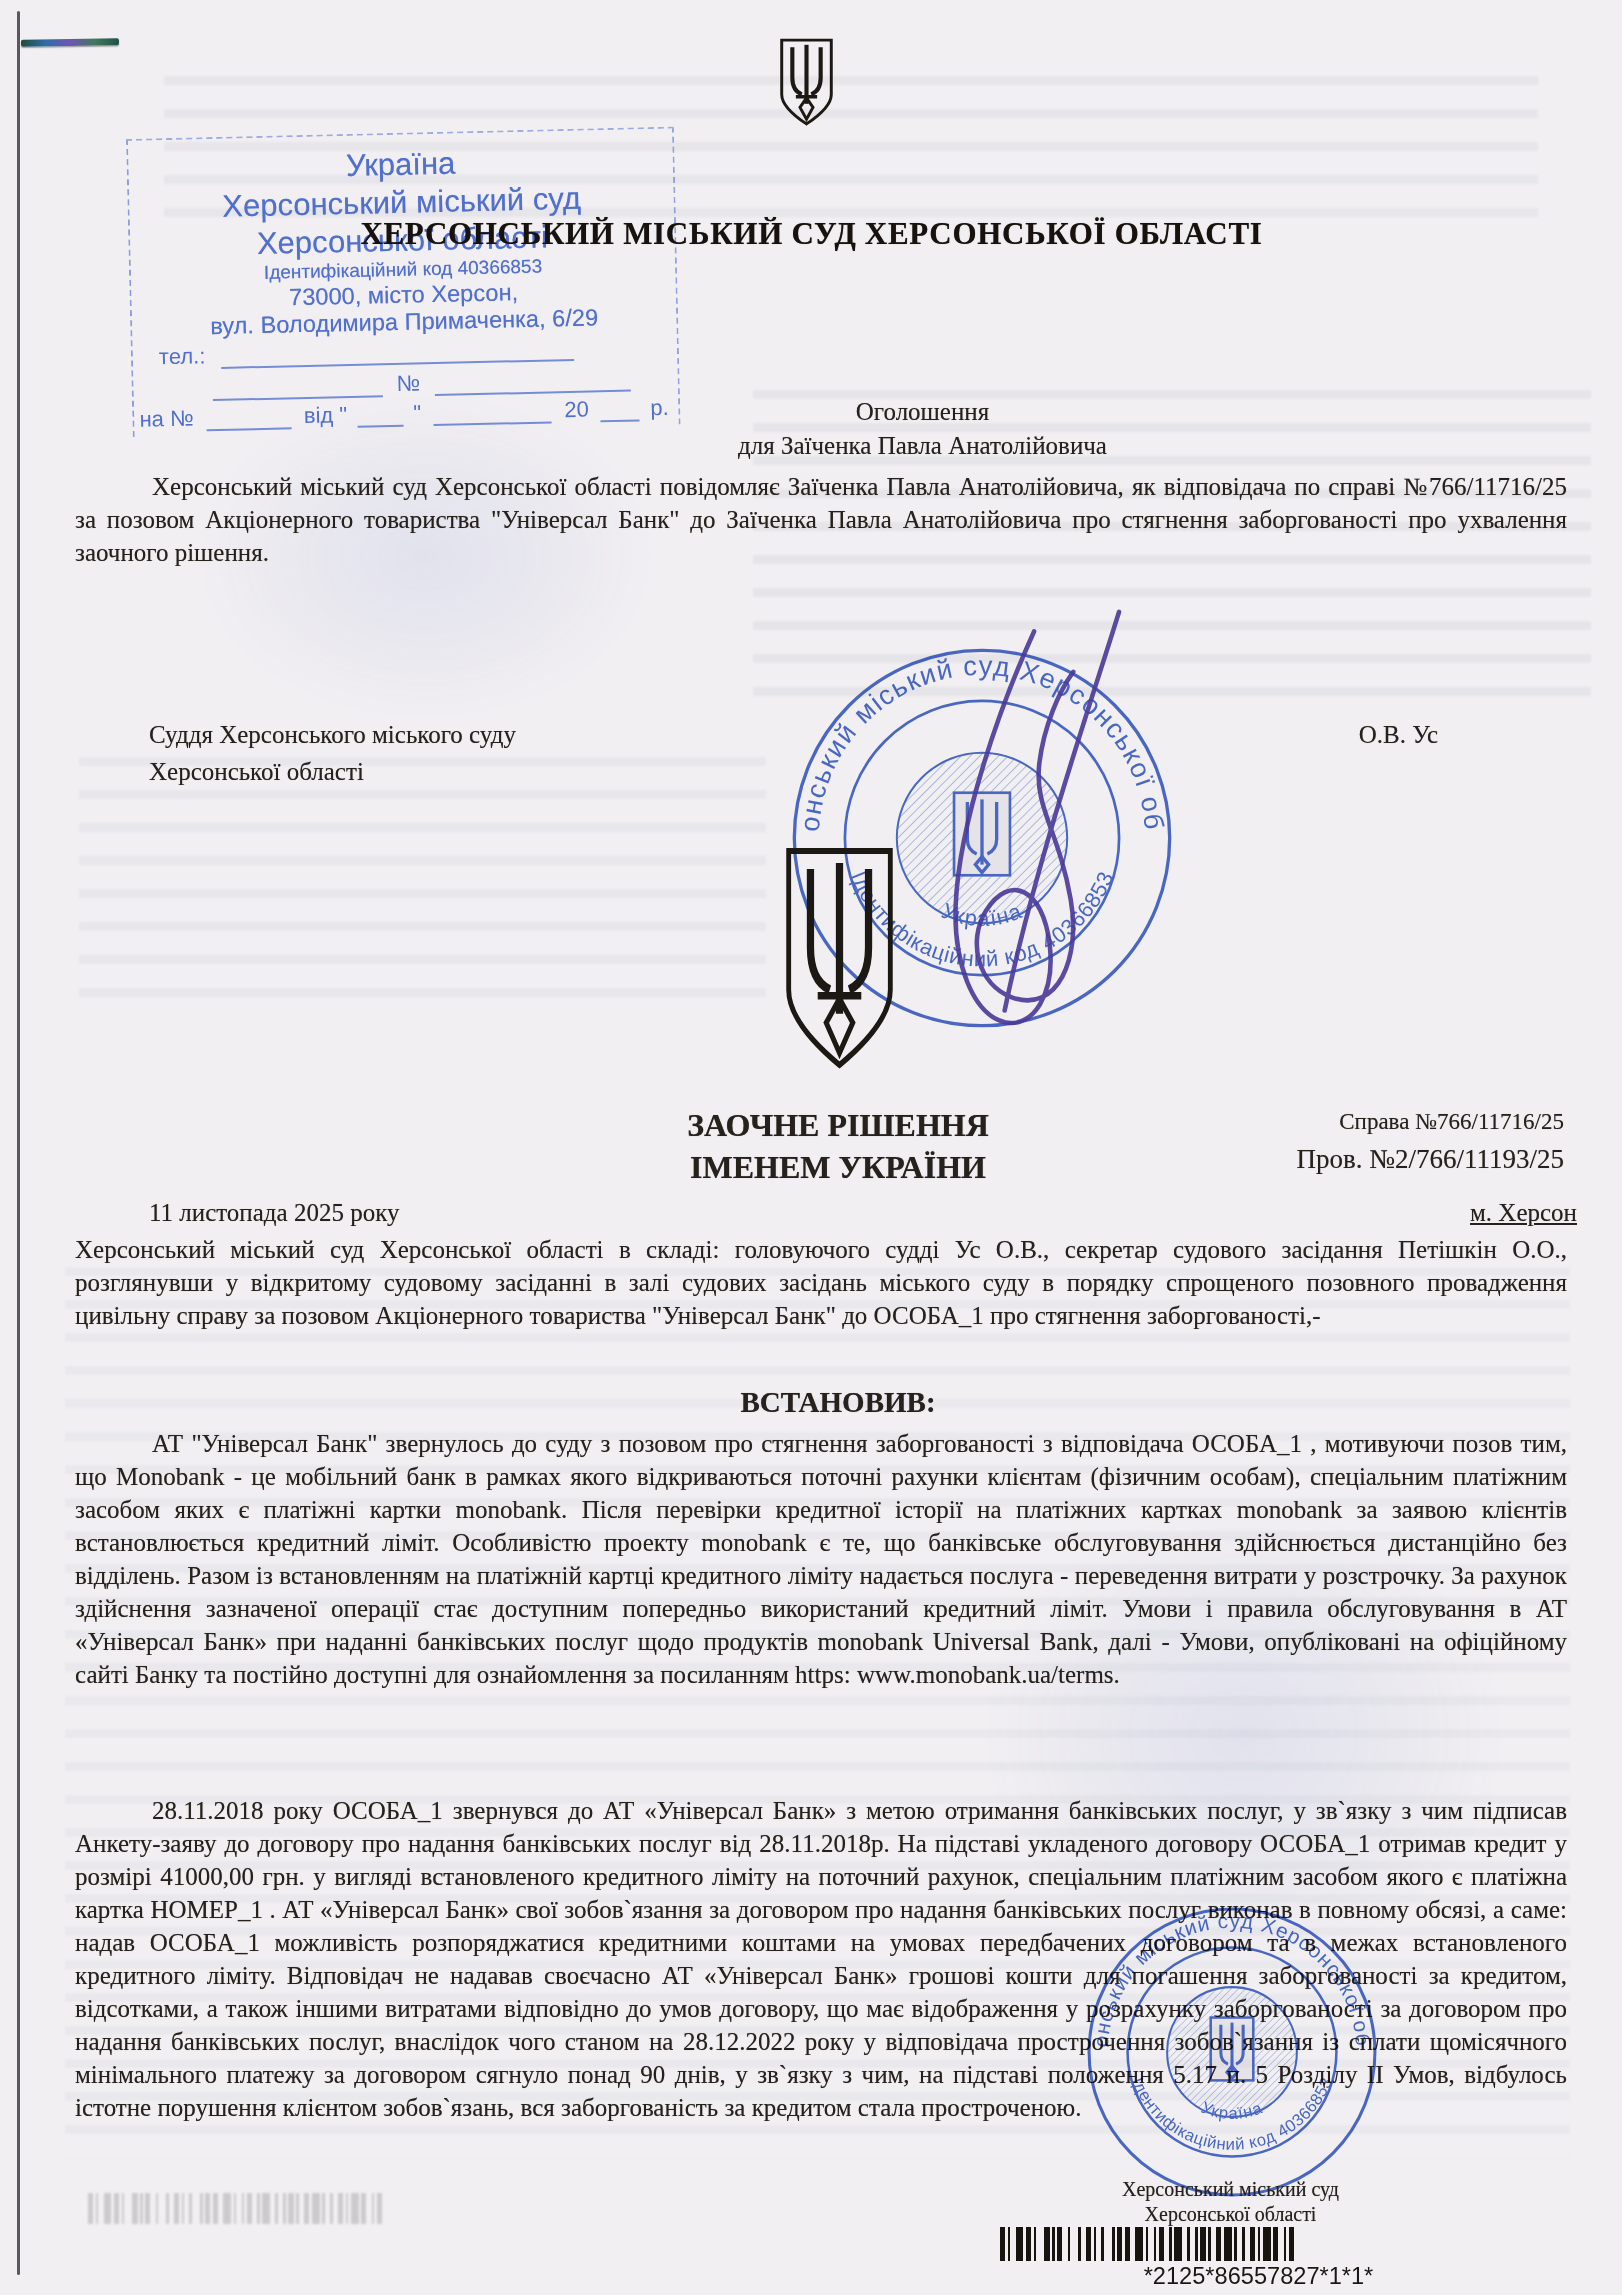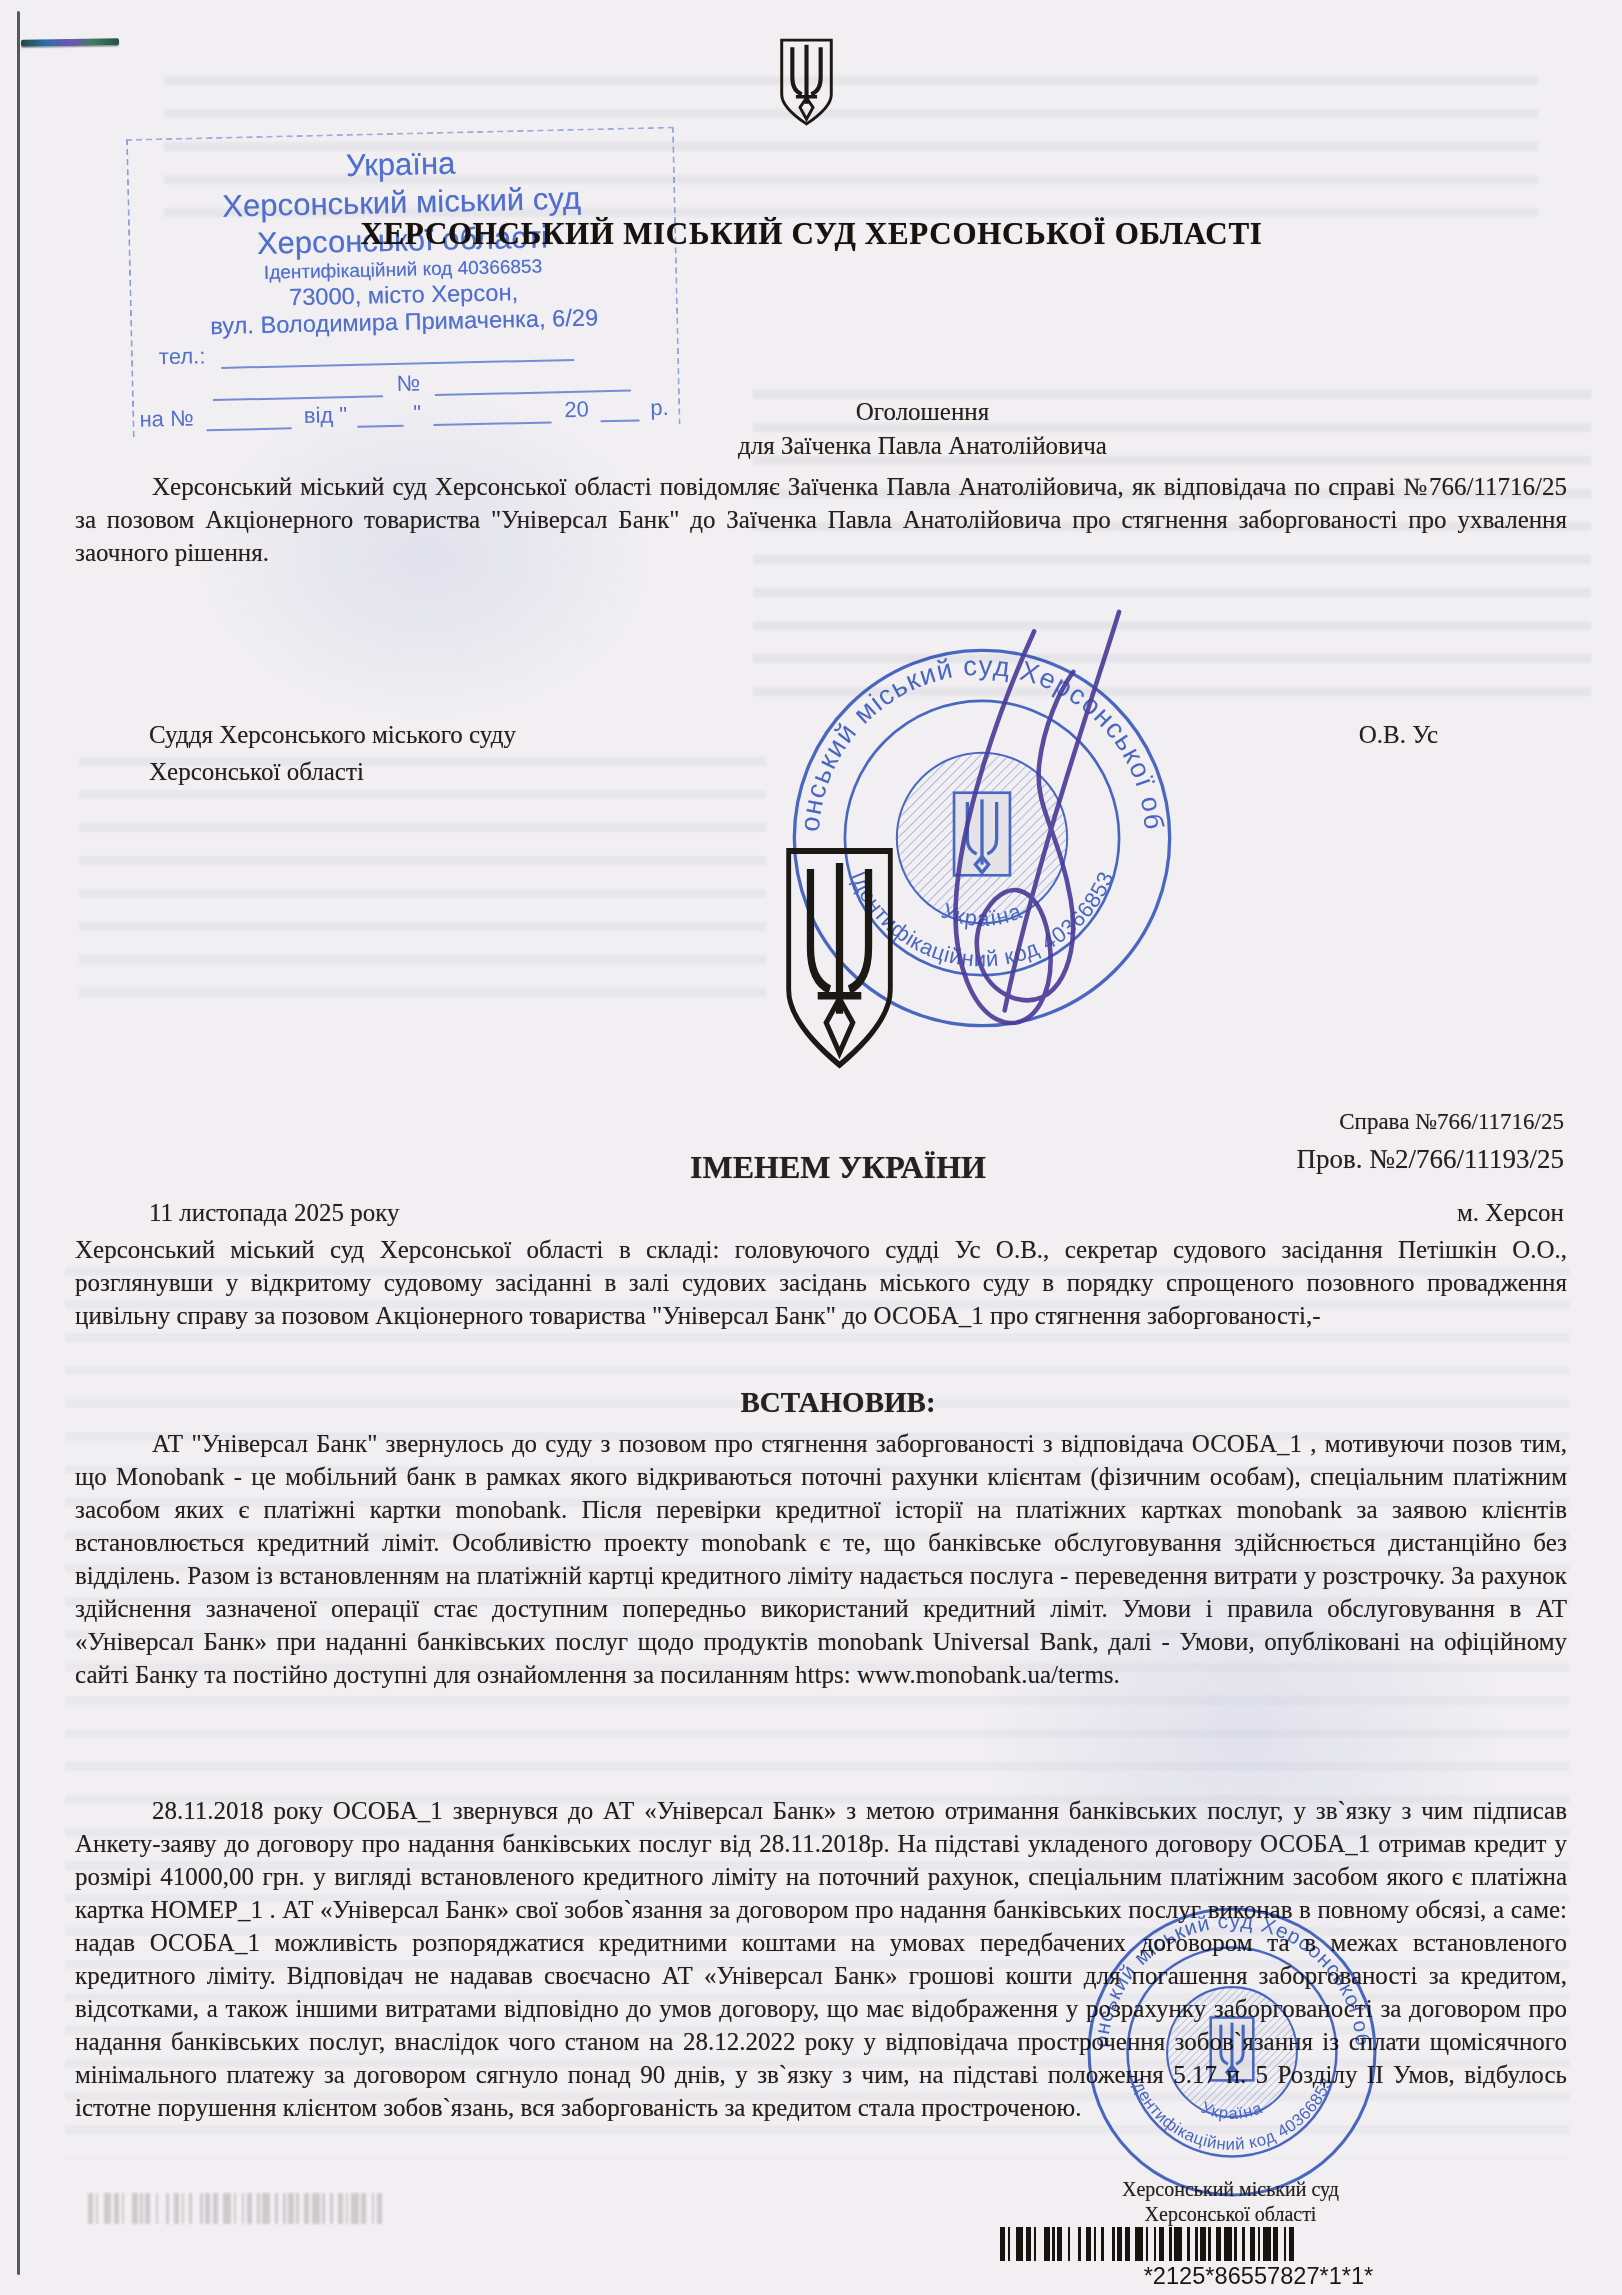--- a/index.html
+++ b/index.html
@@ -154,26 +154,27 @@
 
   <svg class="abs trident-svg" style="left:779px;top:845px;" width="121" height="226" viewBox="0 0 100 150" preserveAspectRatio="none">
     <path d="M8 4 H92 V96 Q92 118 50 146 Q8 118 8 96 Z" stroke-width="4"></path>
     <path d="M50 12 V112" stroke-width="6"></path>
     <path d="M26 16 V68 Q26 90 42 96" stroke-width="6"></path>
     <path d="M74 16 V68 Q74 90 58 96" stroke-width="6"></path>
     <path d="M32 100 H68" stroke-width="5"></path>
     <path d="M50 102 L61 118 L50 138 L39 118 Z" stroke-width="4"></path>
   </svg>
 
+  <div class="abs bold center nowrap" style="left:622px;width:432px;top:1107px;font-size:32px;text-shadow:0 0 0.7px rgba(25,18,12,.6);">ЗАОЧНЕ РІШЕННЯ</div>
   <div class="abs bold center nowrap" style="left:622px;width:432px;top:1149px;font-size:32px;text-shadow:0 0 0.7px rgba(25,18,12,.6);">ІМЕНЕМ УКРАЇНИ</div>
   <div class="abs body-text nowrap" style="right:59px;top:1105px;font-size:23px;">Справа №766/11716/25</div>
   <div class="abs body-text nowrap" style="right:59px;top:1143px;font-size:27px;">Пров. №2/766/11193/25</div>
 
   <div class="abs body-text nowrap" style="left:149px;top:1196px;">11 листопада 2025 року</div>
-  <div class="abs body-text nowrap" style="right:59px;top:1196px;">м. Херсон</div>
+  <div class="abs body-text nowrap" style="right:46px;top:1196px;text-decoration:underline;">м. Херсон</div>
 
   <div class="abs body-text" style="left:75px;width:1492px;top:1233px;">Херсонський міський суд Херсонської області в складі: головуючого судді Ус О.В., секретар судового засідання Петішкін О.О., розглянувши у відкритому судовому засіданні в залі судових засідань міського суду в порядку спрощеного позовного провадження цивільну справу за позовом Акціонерного товариства "Універсал Банк" до ОСОБА_1 про стягнення заборгованості,-</div>
   <div class="abs bold center nowrap" style="left:622px;width:432px;top:1386px;font-size:29px;text-shadow:0 0 0.7px rgba(25,18,12,.6);">ВСТАНОВИВ:</div>
   <div class="abs body-text indent" style="left:75px;width:1492px;top:1427px;">АТ "Універсал Банк" звернулось до суду з позовом про стягнення заборгованості з відповідача ОСОБА_1 , мотивуючи позов тим, що Monobank - це мобільний банк в рамках якого відкриваються поточні рахунки клієнтам (фізичним особам), спеціальним платіжним засобом яких є платіжні картки monobank. Після перевірки кредитної історії на платіжних картках monobank за заявою клієнтів встановлюється кредитний ліміт. Особливістю проекту monobank є те, що банківське обслуговування здійснюється дистанційно без відділень. Разом із встановленням на платіжній картці кредитного ліміту надається послуга - переведення витрати у розстрочку. За рахунок здійснення зазначеної операції стає доступним попередньо використаний кредитний ліміт. Умови і правила обслуговування в АТ «Універсал Банк» при наданні банківських послуг щодо продуктів monobank Universal Bank, далі - Умови, опубліковані на офіційному сайті Банку та постійно доступні для ознайомлення за посиланням https: www.monobank.ua/terms.</div>
   <div class="abs body-text indent" style="left:75px;width:1492px;top:1794px;">28.11.2018 року ОСОБА_1 звернувся до АТ «Універсал Банк» з метою отримання банківських послуг, у зв`язку з чим підписав Анкету-заяву до договору про надання банківських послуг від 28.11.2018р. На підставі укладеного договору ОСОБА_1 отримав кредит у розмірі 41000,00 грн. у вигляді встановленого кредитного ліміту на поточний рахунок, спеціальним платіжним засобом якого є платіжна картка НОМЕР_1 . АТ «Універсал Банк» свої зобов`язання за договором про надання банківських послуг виконав в повному обсязі, а саме: надав ОСОБА_1 можливість розпоряджатися кредитними коштами на умовах передбачених договором та в межах встановленого кредитного ліміту. Відповідач не надавав своєчасно АТ «Універсал Банк» грошові кошти для погашення заборгованості за кредитом, відсотками, а також іншими витратами відповідно до умов договору, що має відображення у розрахунку заборгованості за договором про надання банківських послуг, внаслідок чого станом на 28.12.2022 року у відповідача прострочення зобов`язання із сплати щомісячного мінімального платежу за договором сягнуло понад 90 днів, у зв`язку з чим, на підставі положення 5.17 п. 5 Розділу ІІ Умов, відбулось істотне порушення клієнтом зобов`язань, вся заборгованість за кредитом стала простроченою.</div>
 
   <svg class="abs seal" style="left:1085px;top:1905px;" width="294" height="294" viewBox="0 0 580 580">
     <circle cx="290" cy="290" r="282" fill="none" stroke="#3f63c8" stroke-width="6"></circle>
     <circle cx="290" cy="290" r="206" fill="none" stroke="#3f63c8" stroke-width="5"></circle>
     <circle cx="290" cy="290" r="128" fill="url(#hatch)" opacity=".55"></circle>

